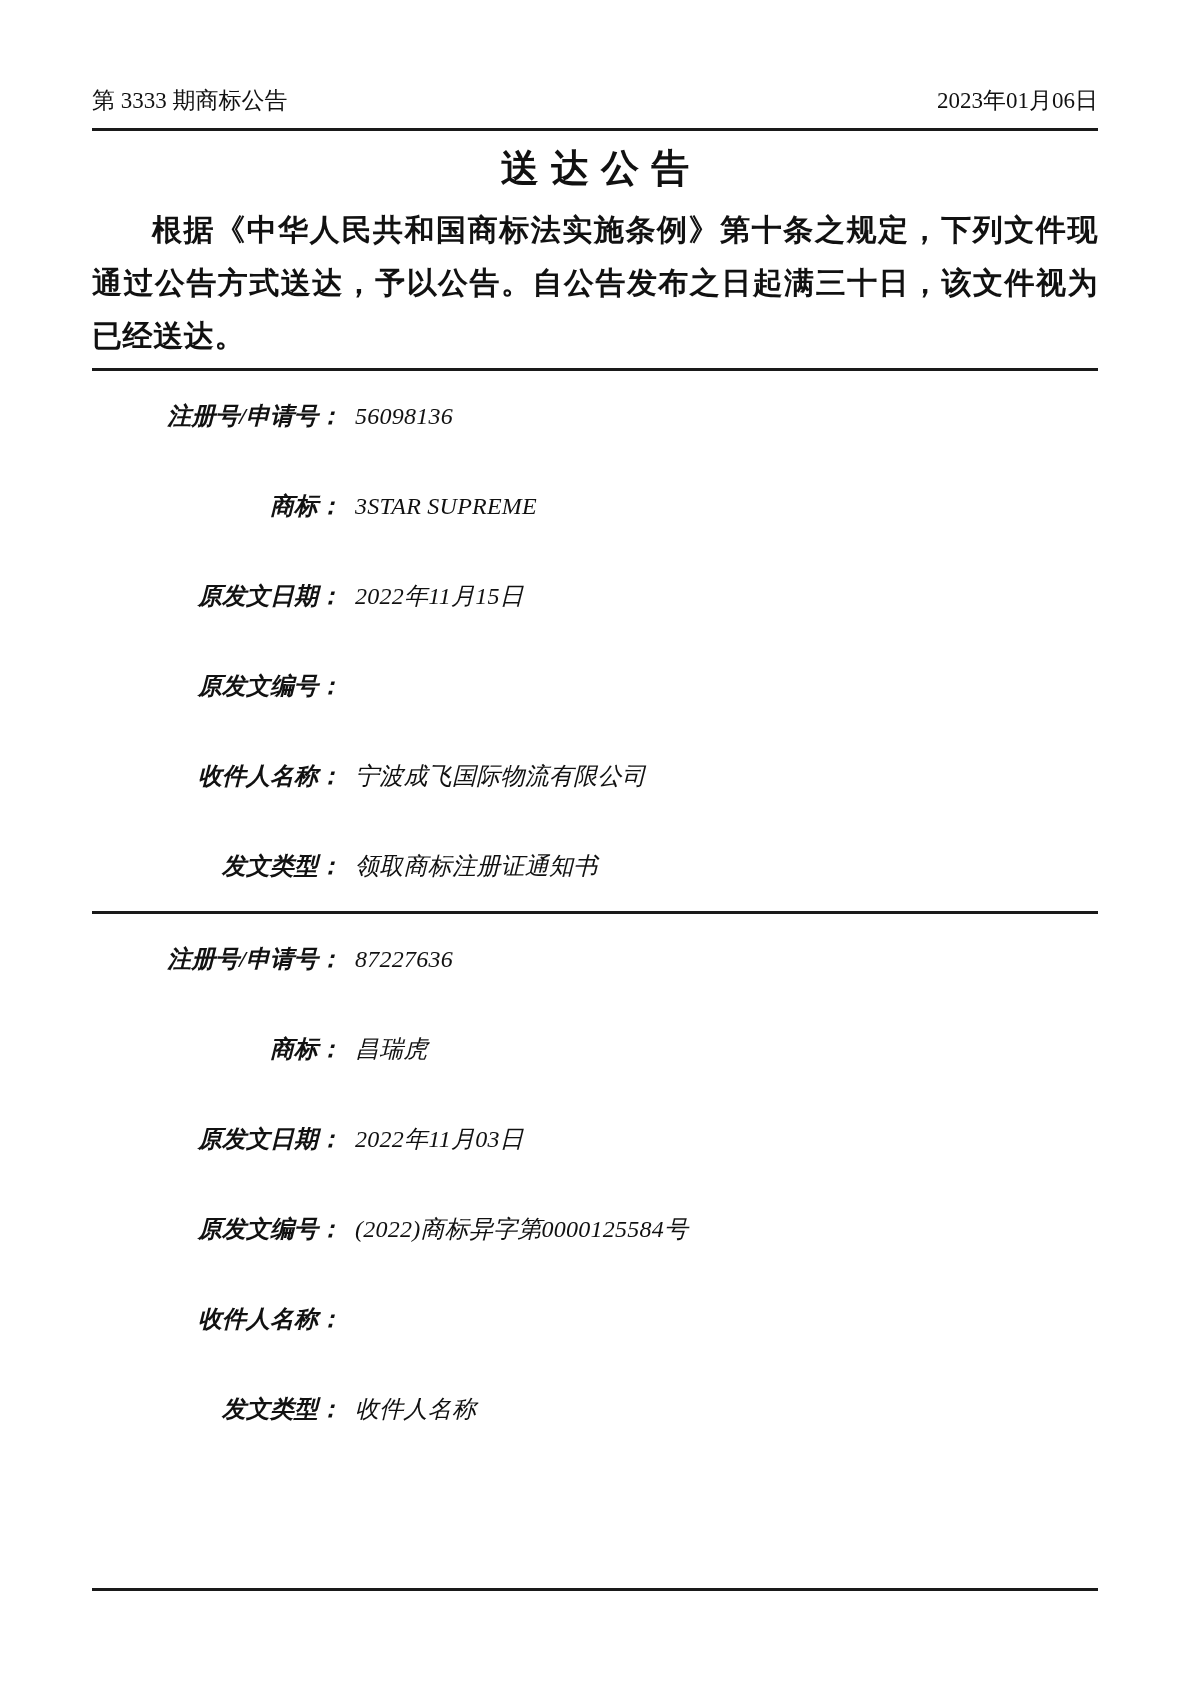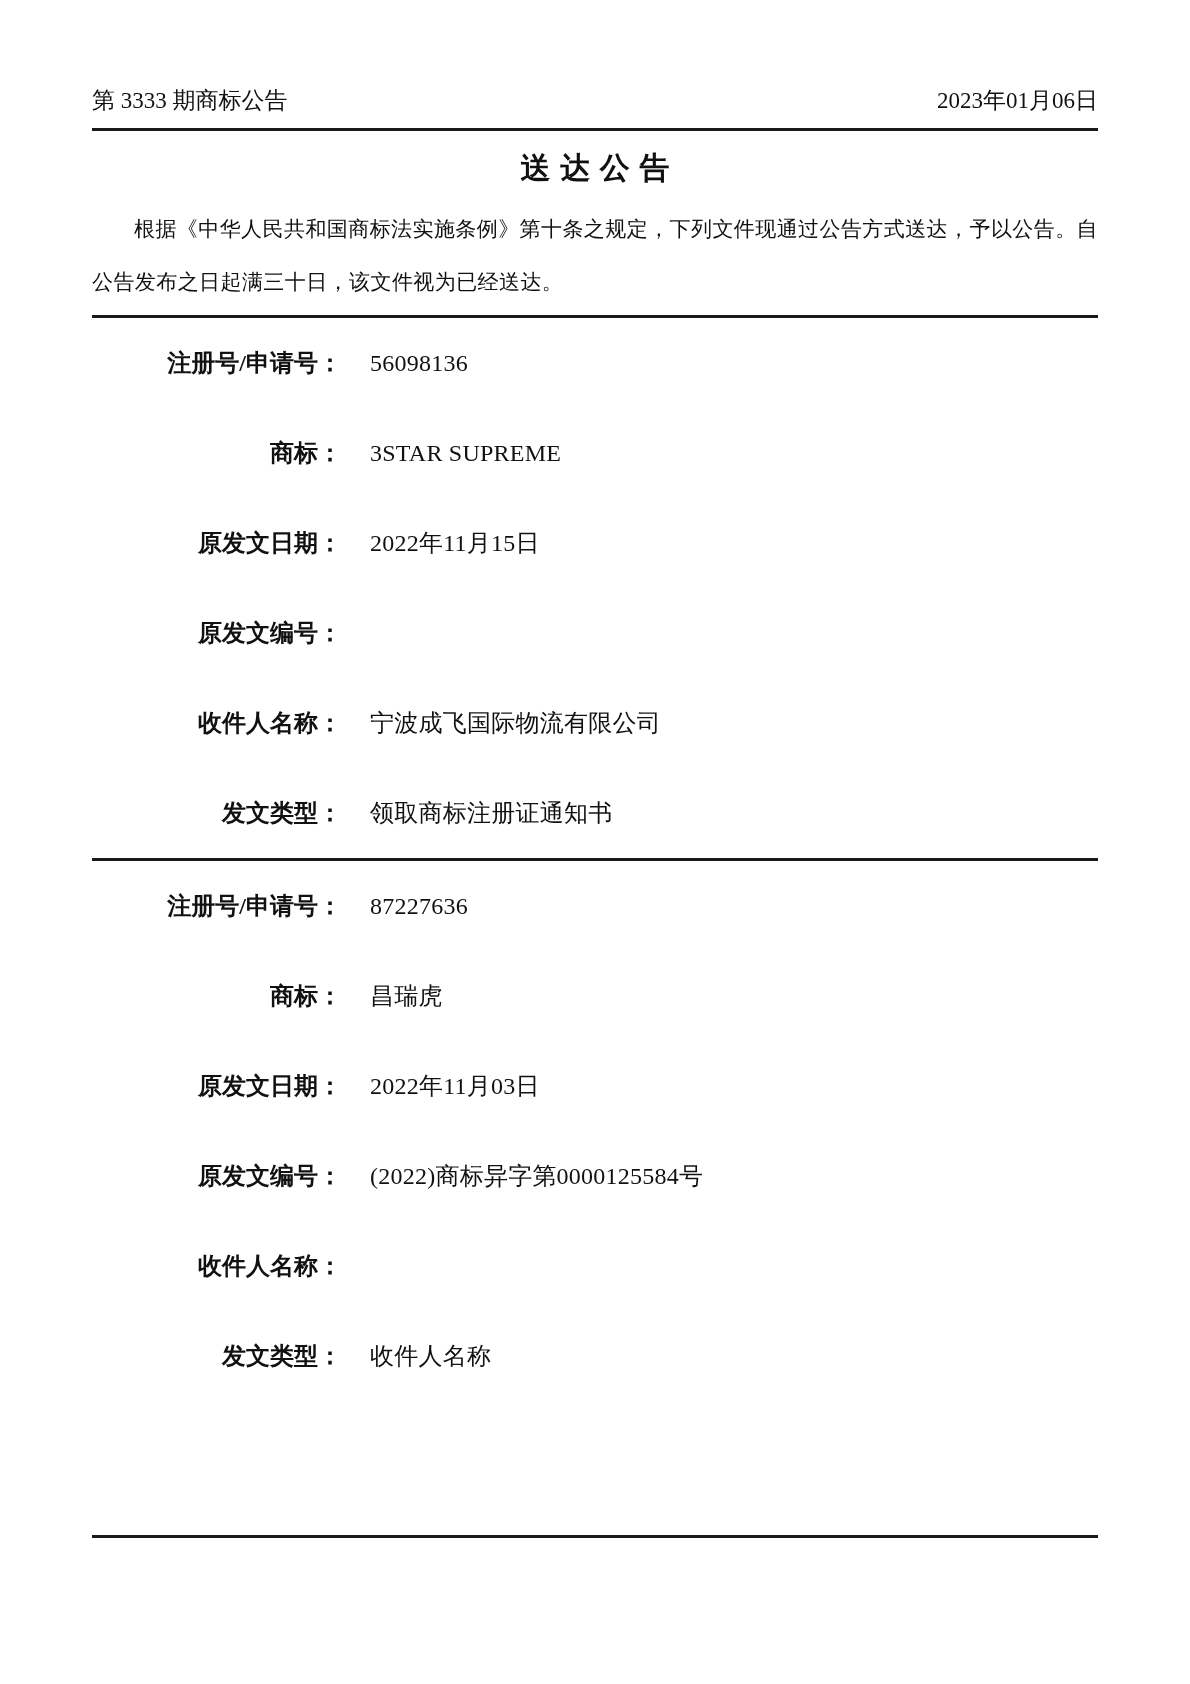--- a/index.html
+++ b/index.html
@@ -29,50 +29,50 @@
     height: 3px;
     background: #1a1a1a;
     width: 100%;
   }
   .rule-header { margin-top: 12px; }
   .rule-records-top { margin-top: 6px; }
   .rule-bottom { margin-top: 134px; }
   .doc-title {
     margin-top: 12px;
     text-align: center;
-    font-size: 30px;
+    font-size: 38px;
     font-weight: 700;
     letter-spacing: 0.32em;
     text-indent: 0.32em;
     line-height: 50px;
   }
   .intro {
     margin-top: 10px;
-    font-size: 21px;
-    font-weight: 400;
+    font-size: 30px;
+    font-weight: 700;
     line-height: 53px;
     text-indent: 2em;
     text-align: justify;
     letter-spacing: 0.02em;
   }
-  .record { width: 100%; }
+  .record { width: 100%; font-style: italic; }
   .field-row {
     height: 90px;
     display: flex;
     align-items: center;
   }
   .field-label {
     width: 250px;
     min-width: 250px;
     text-align: right;
     font-weight: 700;
     font-size: 24px;
   }
   .field-value {
-    margin-left: 28px;
+    margin-left: 13px;
     font-size: 24px;
     font-weight: 400;
     letter-spacing: 0.01em;
     white-space: nowrap;
   }
 </style>
 </head>
 <body>
 
 <div class="page">

